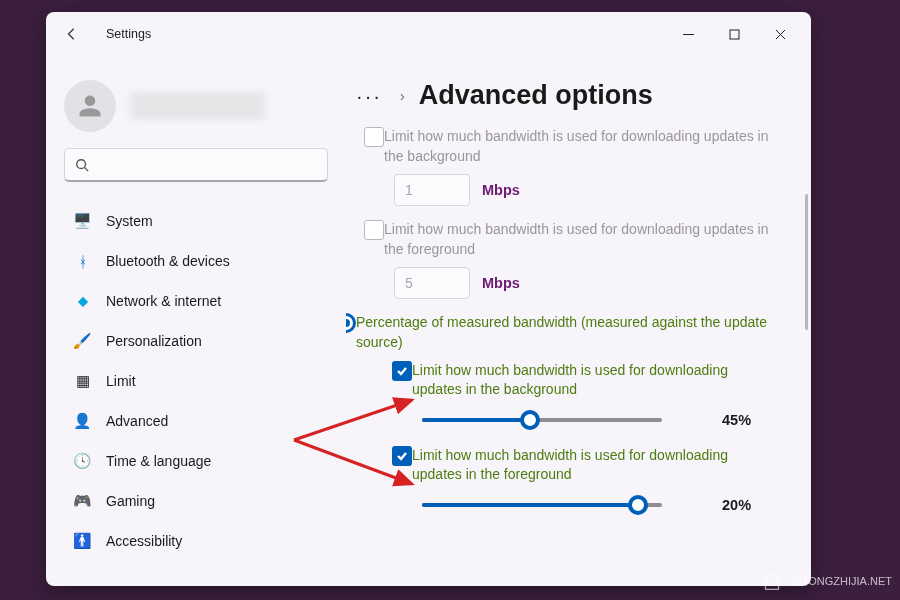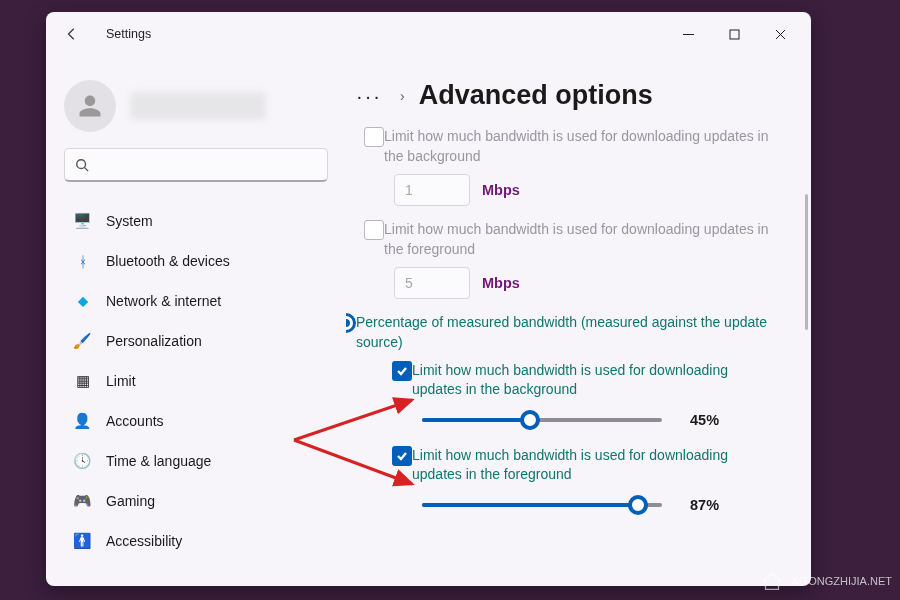--- a/index.html
+++ b/index.html
@@ -33,32 +33,32 @@
   .chev-sep { font-size: 14px; color: #666; }
   .page-title { font-size: 27px; font-weight: 700; color: #1a1a1a; }
   .content { flex: 1; overflow-y: auto; padding: 0 20px 18px 18px; position: relative; }
   .option-block { display: flex; margin-bottom: 8px; }
   .cb, .radio-outer { width: 20px; height: 20px; border-radius: 3px; flex-shrink: 0; display: flex; align-items: center; justify-content: center; }
   .cb-unchecked { border: 1.5px solid #b9b6bd; background: #fff; }
   .cb-checked { background: #005fb8; }
   .cb-checked svg { stroke: #fff; stroke-width: 2.4; fill: none; width: 12px; height: 12px; }
   .radio-outer { border-radius: 50%; border: 3px solid #005fb8; background: #fff; }
   .radio-inner { width: 8px; height: 8px; border-radius: 50%; background: #005fb8; }
-  .opt-label { font-size: 14px; color: #0f766e; line-height: 1.4; }
+  .opt-label { font-size: 14px; color: #4d7c0f; line-height: 1.4; }
   .opt-label.disabled { color: #9a969e; }
   .input-row { display: flex; align-items: center; gap: 12px; margin: 6px 0 14px 30px; }
   .num-input { width: 76px; height: 32px; border: 1px solid #d8d5dc; border-radius: 4px; background: #fbfafc; font-size: 14px; color: #a8a5ac; padding: 0 10px; display: flex; align-items: center; }
   .unit { font-size: 14.5px; font-weight: 600; color: #701a75; }
   .sub-block { margin-left: 28px; margin-top: 8px; }
   .slider-row { display: flex; align-items: center; gap: 28px; margin: 10px 0 16px 30px; }
   .slider { position: relative; width: 240px; height: 20px; }
   .slider-track { position: absolute; top: 8px; left: 0; right: 0; height: 4px; background: #8f8c94; border-radius: 2px; }
   .slider-fill { position: absolute; top: 8px; left: 0; height: 4px; background: #005fb8; border-radius: 2px; }
   .slider-thumb { position: absolute; top: 0; width: 20px; height: 20px; border-radius: 50%; background: #fff; border: 4px solid #005fb8; transform: translateX(-50%); }
-  .slider-val { font-size: 14.5px; font-weight: 600; color: #1a1a1a; min-width: 44px; }
+  .slider-val { font-size: 14.5px; font-weight: 600; color: #1a1a1a; min-width: 44px; margin-left: 32px; }
   .scroll-ind { position: absolute; right: 3px; top: 138px; width: 3px; height: 136px; background: #b9b6bd; border-radius: 2px; }
   .arrows { position: absolute; left: 254px; top: 370px; pointer-events: none; z-index: 3; }
   .watermark { position: absolute; right: 8px; bottom: 6px; color: rgba(255,255,255,.7); font-size: 11px; display: flex; align-items: center; gap: 6px; }
   .watermark svg { width: 26px; height: 26px; fill: none; stroke: rgba(255,255,255,.6); stroke-width: 1.4; }
 </style>
 </head>
 <body>
 
 <div class="window">
   <div class="titlebar">
@@ -122,21 +122,21 @@
         <div class="nav-item">
             <span class="nav-icon">🖌️</span>
             <span>Personalization</span>
           </div>
         <div class="nav-item">
             <span class="nav-icon">▦</span>
             <span>Limit</span>
           </div>
         <div class="nav-item">
             <span class="nav-icon" style="color:#2e9e4f">👤</span>
-            <span>Accounts</span>
+            <span>Advanced</span>
           </div>
         <div class="nav-item">
             <span class="nav-icon">🕓</span>
             <span>Time &amp; language</span>
           </div>
         <div class="nav-item">
             <span class="nav-icon">🎮</span>
             <span>Gaming</span>
           </div>
         <div class="nav-item">
@@ -204,21 +204,21 @@
                 </svg>
               </div>
             <div class="opt-label">Limit how much bandwidth is used for downloading updates in the foreground</div>
           </div>
           <div class="slider-row">
             <div class="slider">
               <div class="slider-track"></div>
               <div class="slider-fill" style="width:90%"></div>
               <div class="slider-thumb" style="left:90%"></div>
             </div>
-            <div class="slider-val">87%</div>
+            <div class="slider-val">20%</div>
           </div>
         </div>
       </div>
       <div class="scroll-ind"></div>
     </div>
   </div>
 </div>
 
 <svg class="arrows" width="180" height="130">
   <defs>

